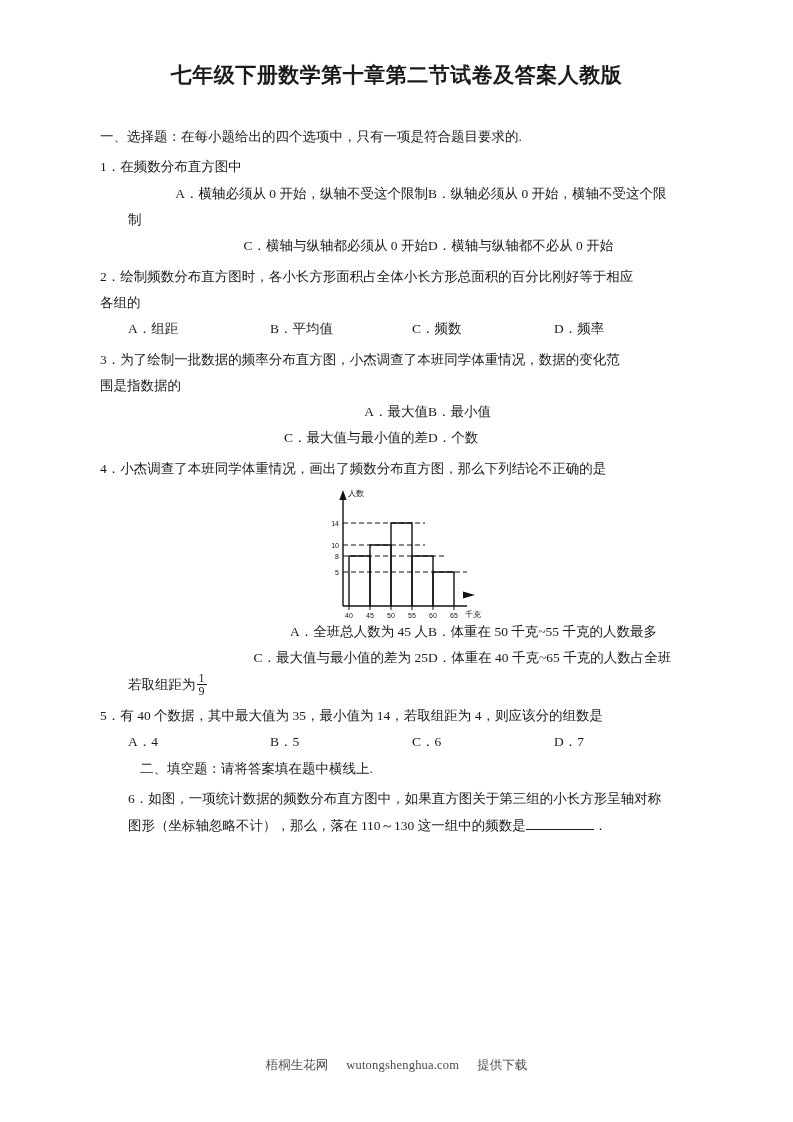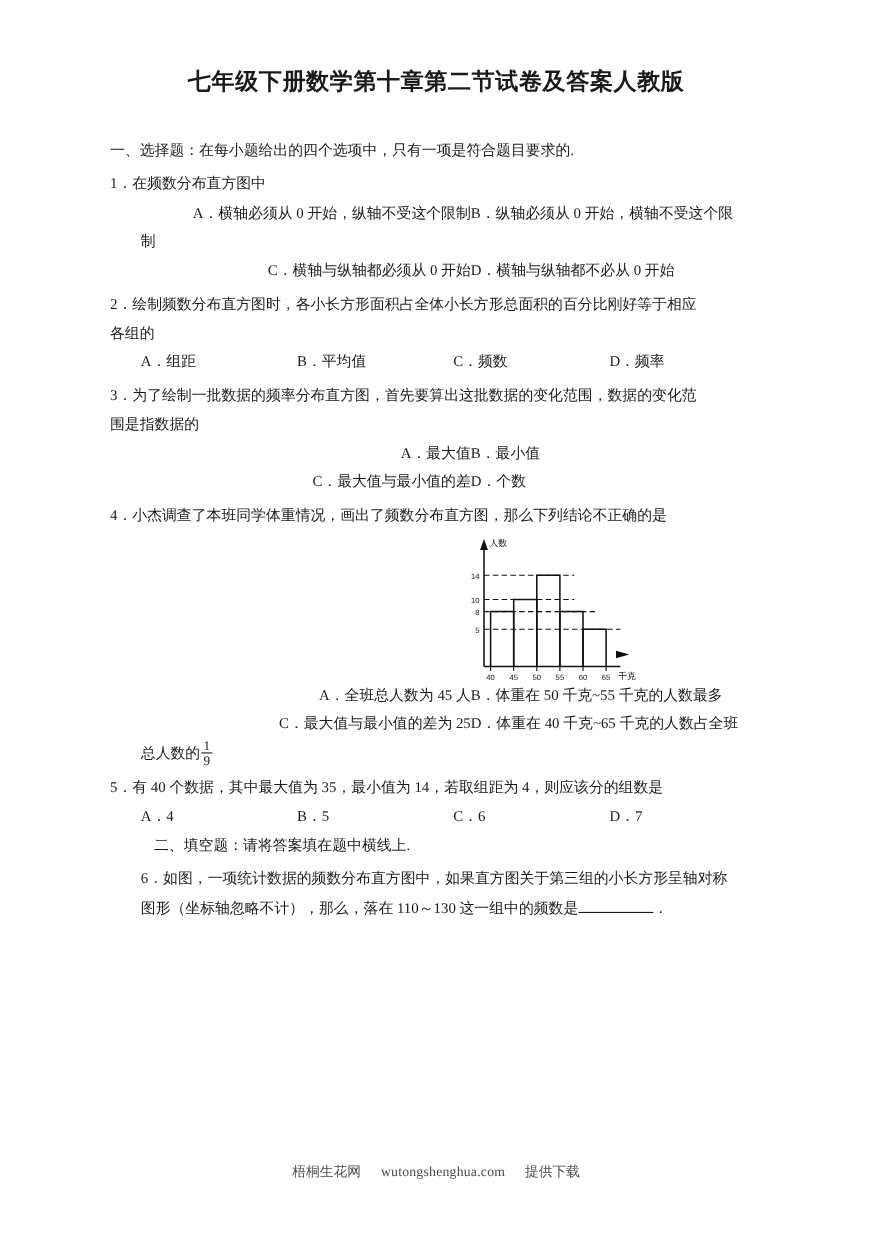--- a/index.html
+++ b/index.html
@@ -79,21 +79,21 @@
   }
   .frac .num {
     border-bottom: 1px solid #1a1a1a;
     padding: 0 2px;
   }
   .frac .den {
     padding: 0 2px;
   }
   .chart-wrap {
     display: flex;
-    justify-content: center;
+    justify-content: flex-start;
     padding-left: 215px;
     margin-top: 2px;
   }
   .chart {
     position: relative;
     width: 185px;
     height: 135px;
   }
   .answer-blank {
     display: inline-block;
@@ -145,21 +145,21 @@
   </div>
   <div class="cont-line-flush">各组的</div>
   <div class="opt-row">
     <span class="opt opt-quarter">A．组距</span>
     <span class="opt opt-quarter">B．平均值</span>
     <span class="opt opt-quarter">C．频数</span>
     <span class="opt">D．频率</span>
   </div>
 
   <div class="qline">
-    <span>3．</span><span>为了绘制一批数据的频率分布直方图，首先要算出这批数据的变化范围，数据的变化范</span>
+    <span>3．</span><span>为了绘制一批数据的频率分布直方图，小杰调查了本班同学体重情况，数据的变化范</span>
   </div>
   <div class="cont-line-flush">围是指数据的</div>
   <div class="opt-row">
     <span class="opt opt-half-a">A．最大值</span>
     <span class="opt opt-half-b">B．最小值</span>
   </div>
   <div class="opt-row">
     <span class="opt opt-half-a">C．最大值与最小值的差</span>
     <span class="opt opt-half-b">D．个数</span>
   </div>
@@ -220,21 +220,21 @@
 
   <div class="opt-row">
     <span class="opt opt-half-a">A．全班总人数为 45 人</span>
     <span class="opt opt-half-b">B．体重在 50 千克~55 千克的人数最多</span>
   </div>
   <div class="opt-row">
     <span class="opt opt-half-a">C．最大值与最小值的差为 25</span>
     <span class="opt opt-half-b">D．体重在 40 千克~65 千克的人数占全班</span>
   </div>
   <div class="cont-line">
-    <span>总人数的</span><span class="frac">
+    <span>若取组距为</span><span class="frac">
         <span class="num">1</span>
         <span class="den">9</span>
       </span>
   </div>
 
   <div class="qline">
     <span>5．</span><span>有 40 个数据，其中最大值为 35，最小值为 14，若取组距为 4，则应该分的组数是</span>
   </div>
   <div class="opt-row">
     <span class="opt opt-quarter">A．4</span>

